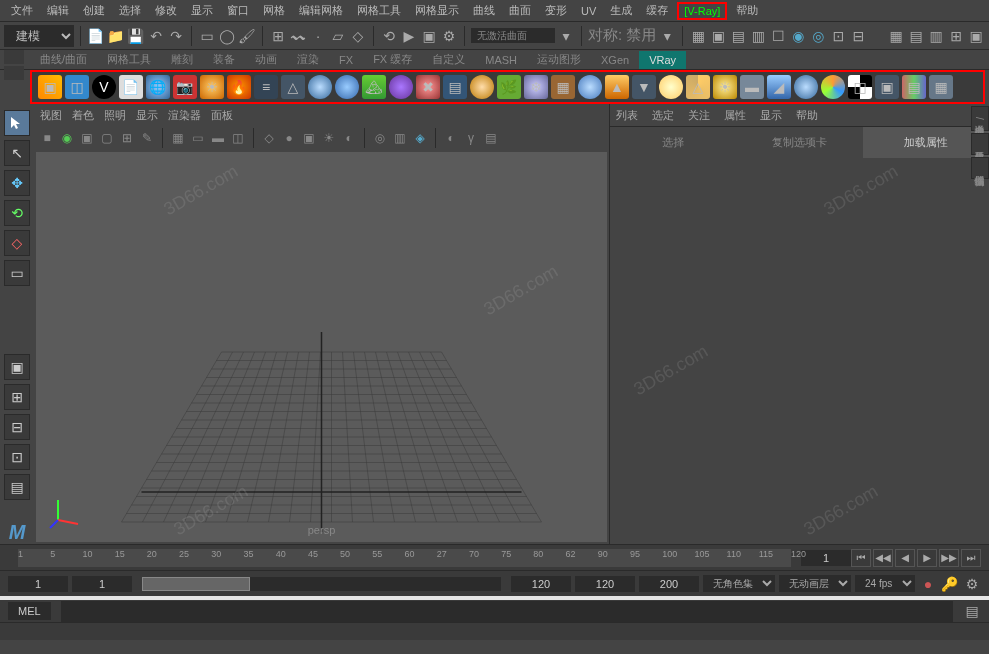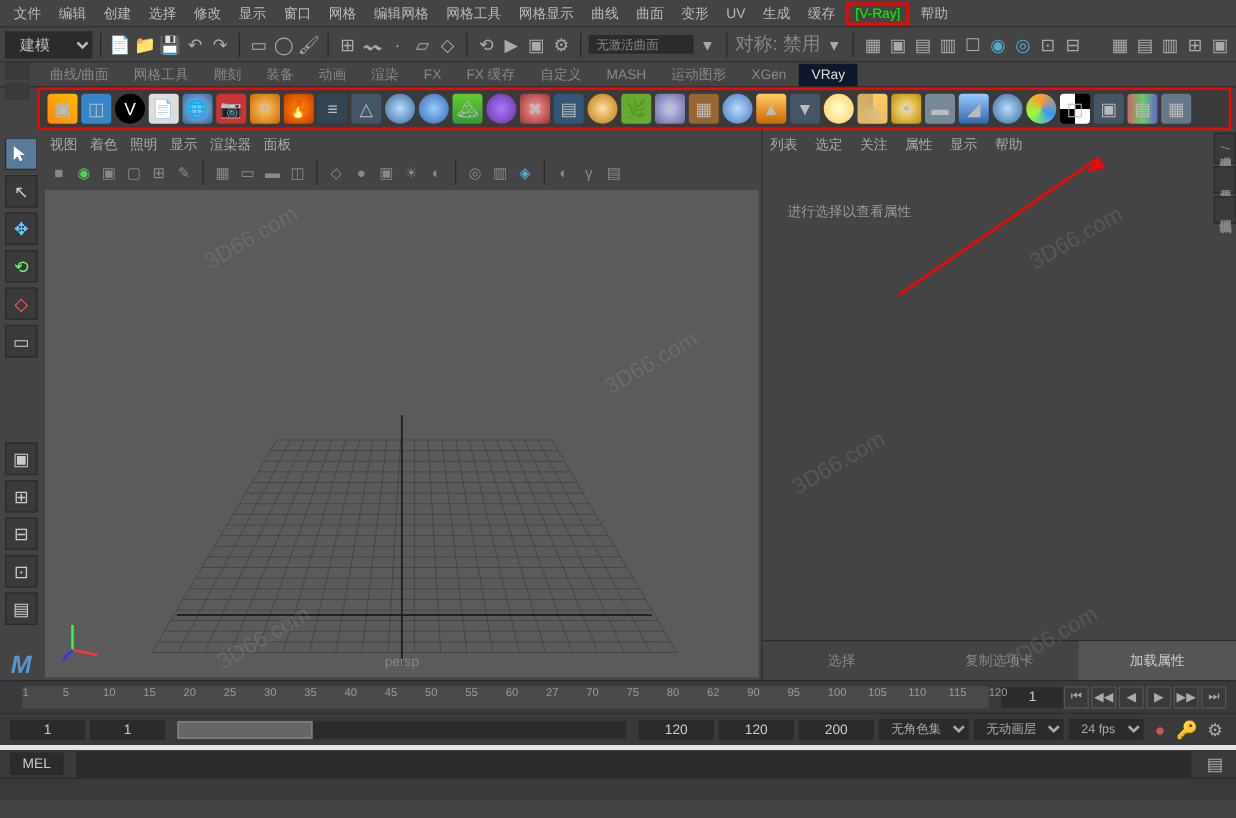--- a/index.html
+++ b/index.html
@@ -16,21 +16,21 @@
 
 .toolbar-row { height: 28px; background: #444444; display: flex; align-items: center; padding: 0 4px; border-bottom: 1px solid #2a2a2a; gap: 2px; }
 .mode-select { background: #2b2b2b; color: #bbb; border: none; padding: 3px 18px 3px 8px; font-size: 12px; }
 .tb-sep { width: 1px; height: 20px; background: #2a2a2a; margin: 0 4px; }
 .tb-icon { width: 18px; height: 18px; display: inline-flex; align-items: center; justify-content: center; cursor: pointer; font-size: 14px; color: #aaa; }
 .small-field { background: #2b2b2b; color: #888; border: none; padding: 2px 6px; font-size: 10px; width: 84px; }
 
 
 .shelf-tabs { height: 20px; background: #444444; display: flex; align-items: center; padding-left: 30px; border-bottom: 1px solid #2a2a2a; }
 .shelf-tab { padding: 3px 10px; font-size: 11px; color: #888; cursor: pointer; }
-.shelf-tab.active { color: #ddd; background: #0f172a; }
+.shelf-tab.active { color: #ddd; background: #0f766e; }
 
 
 .shelf-content { height: 34px; background: #3a3a3a; display: flex; align-items: center; padding: 0 6px; gap: 3px; border: 2px solid #ff0000; margin-left: 30px; margin-right: 4px; }
 .shelf-icon { width: 24px; height: 24px; border-radius: 3px; cursor: pointer; display: flex; align-items: center; justify-content: center; font-size: 14px; }
 
 
 .shelf-side { position: absolute; left: 4px; top: 50px; width: 24px; display: flex; flex-direction: column; gap: 2px; }
 .shelf-side-icon { width: 20px; height: 14px; background: #3a3a3a; cursor: pointer; }
 
 
@@ -348,27 +348,20 @@
 
   <div class="right-panel">
     <div class="right-tabs">
       <span class="right-tab">列表</span>
       <span class="right-tab">选定</span>
       <span class="right-tab">关注</span>
       <span class="right-tab">属性</span>
       <span class="right-tab">显示</span>
       <span class="right-tab">帮助</span>
     </div>
-    <div class="right-content">
-      <svg class="red-arrow" width="180" height="120">
-        <line x1="170" y1="0" x2="10" y2="110" stroke="#ff0000" stroke-width="2"></line>
-        <polygon points="170,0 160,12 175,8" fill="#ff0000"></polygon>
-      </svg>
-      <div style="margin-top:16px;">进行选择以查看属性</div>
-    </div>
     <div class="right-bottom">
       <div class="right-bottom-btn">选择</div>
       <div class="right-bottom-btn">复制选项卡</div>
       <div class="right-bottom-btn mid">加载属性</div>
     </div>
   </div>
 </div>
 
 <div class="right-vtabs">
   <div class="vtab">通道盒/层编辑器</div>

